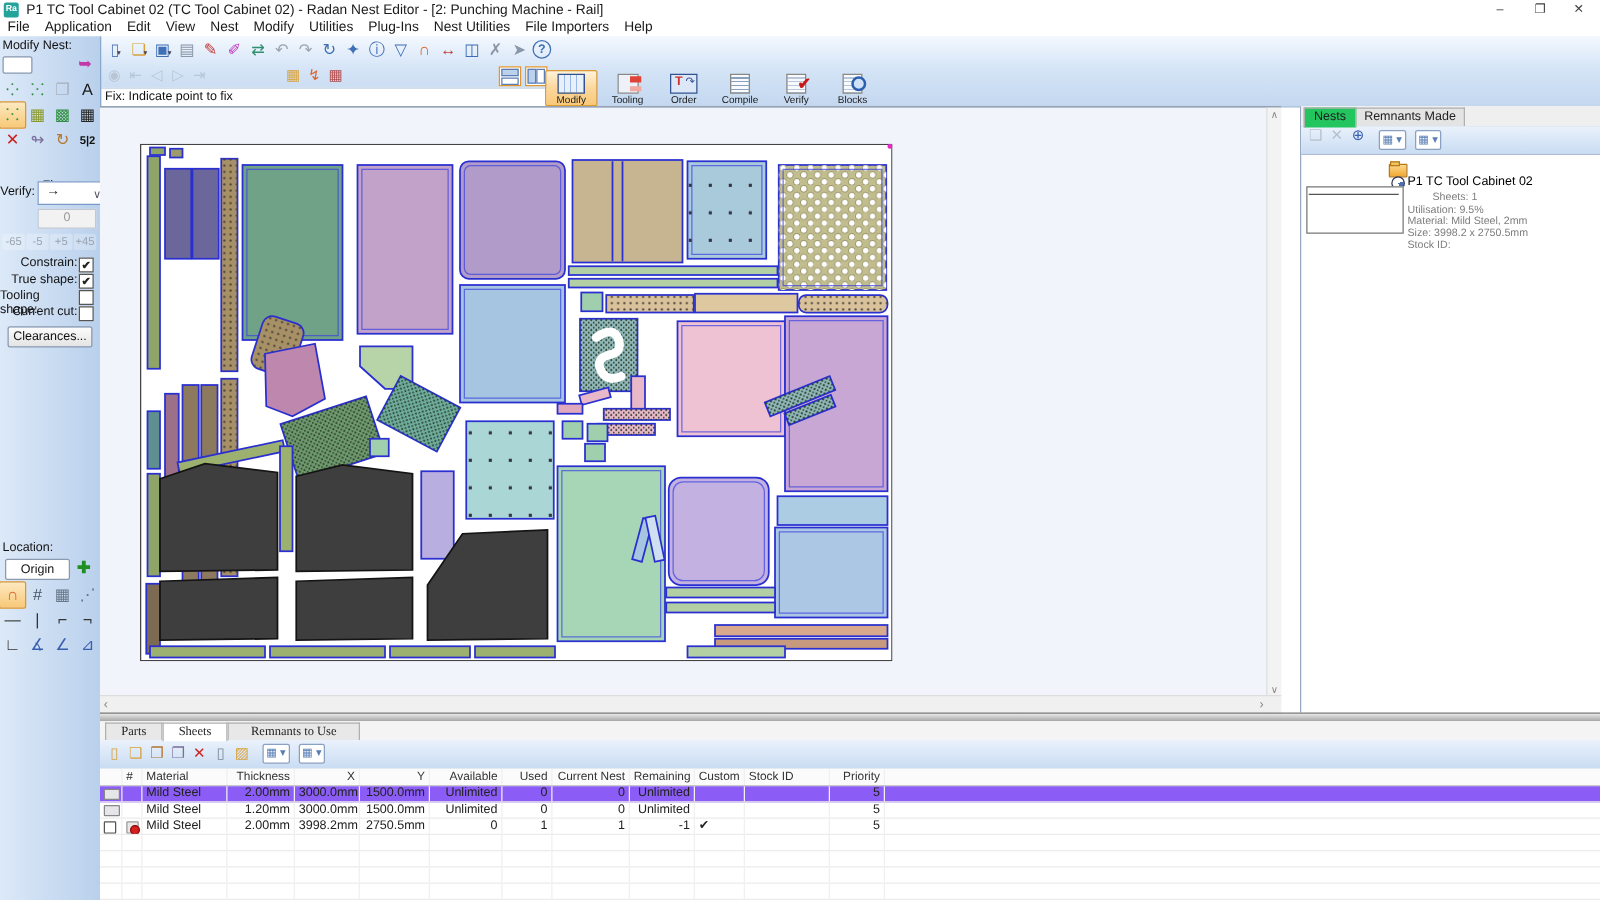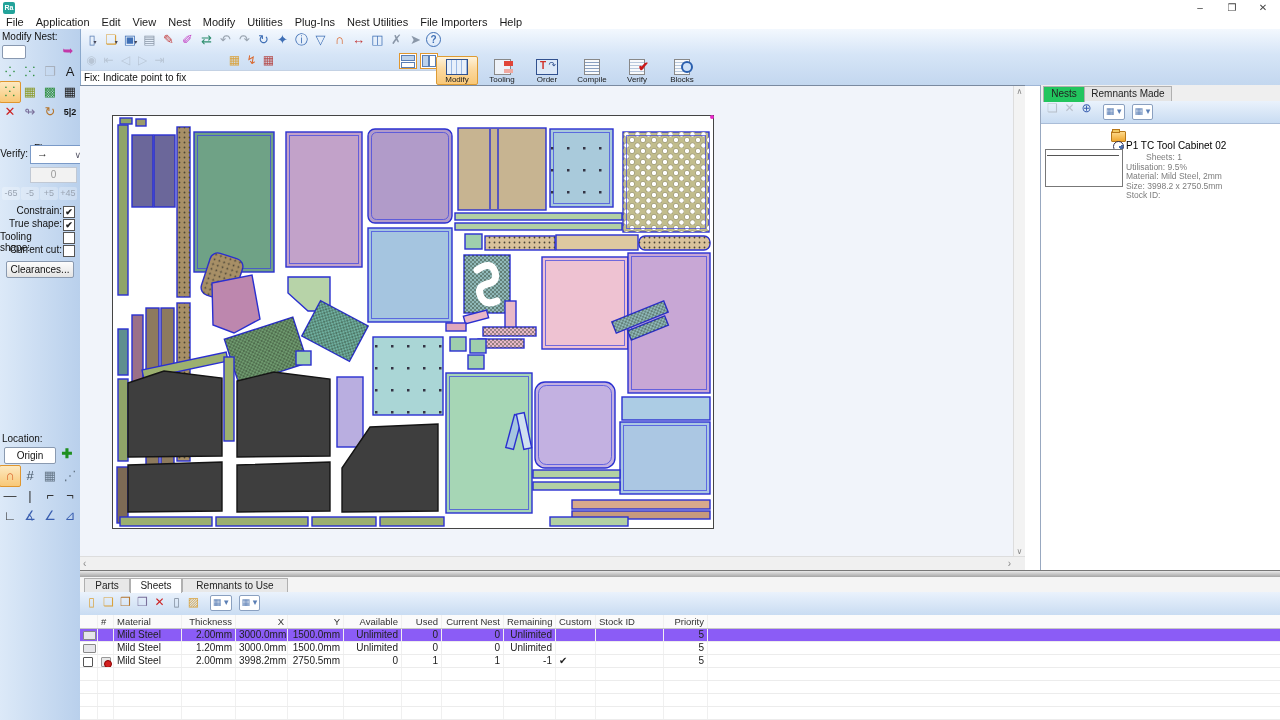--- a/index.html
+++ b/index.html
@@ -102,21 +102,21 @@
   #pieicon{position:absolute;left:72px;top:56px;width:9px;height:9px;border-radius:50%;border:1px solid #335;
            background:conic-gradient(#fff 0 70deg,#4a6fae 70deg 150deg,#fff 150deg 360deg);}
   #rtitle{position:absolute;left:85px;top:55px;font-size:10px;color:#000;}
   .rinfo{position:absolute;left:85px;font-size:8.5px;color:#7d7d7d;white-space:nowrap;}
   #rthumb{position:absolute;left:4px;top:64px;width:76px;height:36px;background:#fff;border:1px solid #777;}
   #rthumb:before{content:"";position:absolute;left:1px;top:5px;width:72px;height:1px;background:#555;}
   
   #bottompanel{position:absolute;left:80px;top:577px;width:1200px;height:143px;background:#fff;}
   #btabs{position:absolute;left:0;top:0;width:1200px;height:15px;background:#f4f4f4;border-bottom:1px solid #c8c8c8;}
   .btab{position:absolute;top:1px;height:13px;font-size:10px;line-height:13px;text-align:center;color:#222;
-        border:1px solid #b0b0b0;border-bottom:none;background:#e8e8e8;}
+        border:1px solid #b0b0b0;border-bottom:none;background:#e8e8e8;font-family:Liberation Serif, serif;}
   .btab.active{background:#fff;height:14px;z-index:2;}
   #btoolbar{position:absolute;left:0;top:15px;width:1200px;height:23px;
             background:linear-gradient(#eaf2fc,#c9dcf2);border-bottom:1px solid #aabdd8;}
   #btoolbar .tbi{margin-top:3px;}
   #btable{position:absolute;left:0;top:38px;width:1200px;height:105px;background:#fff;font-size:10px;}
   .trow{position:relative;height:12px;border-bottom:1px solid #ececec;white-space:nowrap;}
   .trow.hdr{height:13px;border-bottom:1px solid #c8c8c8;background:#fbfbfb;color:#333;font-size:9.5px;}
   .trow.sel{background:#8b5cf6;}
   .tcell{display:inline-block;height:12px;line-height:12px;vertical-align:top;overflow:hidden;
          border-right:1px solid #f0f0f0;padding:0 3px;box-sizing:border-box;}
@@ -126,20 +126,21 @@
   .badge{display:inline-block;width:8px;height:8px;background:#e8e8e8;border:1px solid #999;border-radius:1px;position:relative;margin-top:2px;}
   .badge:after{content:"";position:absolute;right:-2px;bottom:-2px;width:6px;height:6px;border-radius:50%;background:#d42020;border:1px solid #8a0000;}
 </style>
 </head>
 <body>
 
 <div id="app">
 
   <div id="titlebar">
     <div id="appicon">Ra</div>
+    <div id="apptitle">P1 TC Tool Cabinet 02 (TC Tool Cabinet 02) - Radan Nest Editor - [2: Punching Machine - Rail]</div>
     <div class="winctl" style="right:65px;">–</div>
     <div class="winctl" style="right:33px;">❐</div>
     <div class="winctl" style="right:2px;">✕</div>
   </div>
 
   <div id="menubar"><span class="menu-item">File</span><span class="menu-item">Application</span><span class="menu-item">Edit</span><span class="menu-item">View</span><span class="menu-item">Nest</span><span class="menu-item">Modify</span><span class="menu-item">Utilities</span><span class="menu-item">Plug-Ins</span><span class="menu-item">Nest Utilities</span><span class="menu-item">File Importers</span><span class="menu-item">Help</span></div>
 
   <div id="toolzone">
     <div id="tb1icons"><span class="tbi" style="color: rgb(91, 127, 181);">▯<span class="dd">▾</span></span><span class="tbi" style="color: rgb(217, 162, 60);">❏<span class="dd">▾</span></span><span class="tbi" style="color: rgb(63, 111, 181);">▣<span class="dd">▾</span></span><span class="tbi" style="color: rgb(138, 151, 168);">▤</span><span class="tbi" style="color: rgb(194, 58, 58);">✎</span><span class="tbi" style="color: rgb(194, 58, 194);">✐</span><span class="tbi" style="color: rgb(47, 143, 111);">⇄</span><span class="tbi" style="color: rgb(154, 164, 176);">↶</span><span class="tbi" style="color: rgb(154, 164, 176);">↷</span><span class="tbi" style="color: rgb(63, 111, 181);">↻</span><span class="tbi" style="color: rgb(63, 111, 181);">✦</span><span class="tbi" style="color: rgb(63, 111, 181);">ⓘ</span><span class="tbi" style="color: rgb(63, 111, 181);">▽</span><span class="tbi" style="color: rgb(217, 102, 44);">∩</span><span class="tbi" style="color: rgb(194, 58, 58);">↔</span><span class="tbi" style="color: rgb(63, 111, 181);">◫</span><span class="tbi" style="color: rgb(138, 151, 168);">✗</span><span class="tbi" style="color: rgb(138, 151, 168);">➤</span><span class="tbi circle" style="color: rgb(63, 111, 181);">?</span></div>
     <div id="tb2icons"><span class="tbi small disabled" style="color: rgb(154, 164, 176);">◉</span><span class="tbi small disabled" style="color: rgb(154, 164, 176);">⇤</span><span class="tbi small disabled" style="color: rgb(154, 164, 176);">◁</span><span class="tbi small disabled" style="color: rgb(154, 164, 176);">▷</span><span class="tbi small disabled" style="color: rgb(154, 164, 176);">⇥</span><span style="display: inline-block; width: 58px;"></span><span class="tbi small" style="color: rgb(217, 162, 60);">▦</span><span class="tbi small" style="color: rgb(217, 102, 44);">↯</span><span class="tbi small" style="color: rgb(181, 74, 74);">▦</span></div>

